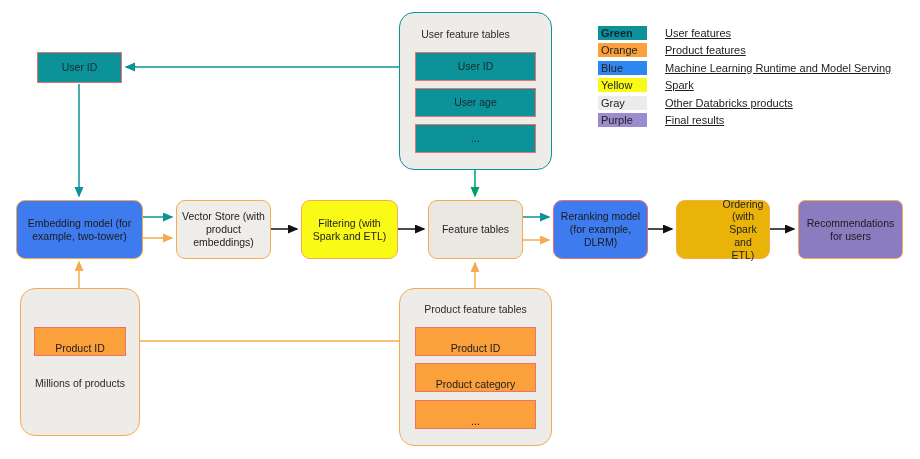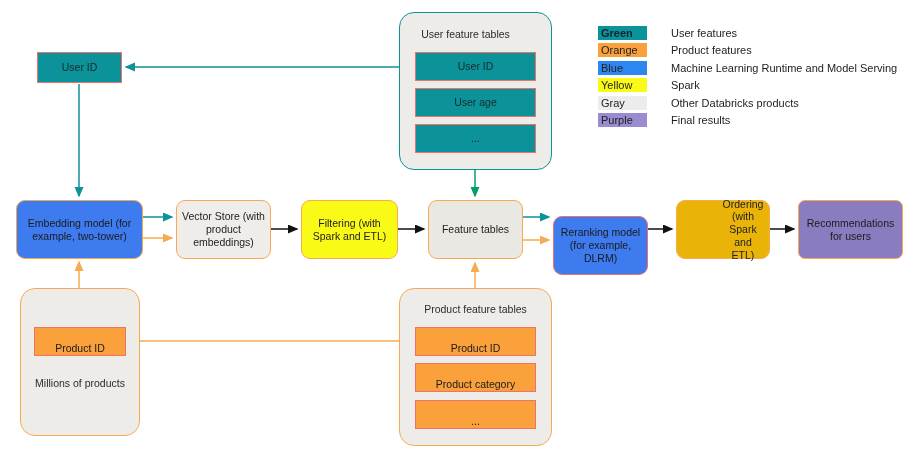--- a/index.html
+++ b/index.html
@@ -54,21 +54,21 @@
     font-size:10.5px;color:#2b2b2b;z-index:2;
   }
 
   
   #legend{position:absolute;left:598px;top:24px;z-index:5;}
   .leg-row{display:flex;align-items:center;height:17.5px;}
   .leg-key{
     font-size:11px;padding:1px 3px;box-sizing:border-box;
     width:49px;display:inline-block;
   }
-  .leg-desc{font-size:11px;margin-left:24px;white-space:nowrap;color:#1d1d1d;}
+  .leg-desc{font-size:11px;margin-left:18px;white-space:nowrap;color:#1d1d1d;text-decoration:underline;}
   .k-green{background:#0C9299;color:#123;font-weight:bold;}
   .k-orange{background:#FAA13C;color:#222;}
   .k-blue{background:#2E86F0;color:#222;}
   .k-yellow{background:#FAFA17;color:#222;}
   .k-gray{background:#ECECEC;color:#222;}
   .k-purple{background:#9B8BCF;color:#222;}
 </style>
 </head>
 <body>
 
@@ -168,21 +168,21 @@
   </div>
   <div class="node pipe n-embed" style="left:16px;top:200px;width:127px;height:59px;">
     <span>Embedding model (for example, two-tower)</span>
   </div>
   <div class="node pipe n-filter" style="left:301px;top:200px;width:97px;height:59px;">
     <span>Filtering (with Spark and ETL)</span>
   </div>
   <div class="node pipe n-feat" style="left:428px;top:200px;width:95px;height:59px;">
     <span>Feature tables</span>
   </div>
-  <div class="node pipe n-rerank" style="left:553px;top:200px;width:95px;height:59px;margin-top:16px;">
+  <div class="node pipe n-rerank" style="left:553px;top:200px;width:95px;height:59px;">
     <span>Reranking model (for example, DLRM)</span>
   </div>
   <div class="node pipe n-order" style="left:676px;top:200px;width:94px;height:59px;">
     <span>Ordering (with Spark and ETL)</span>
   </div>
   <div class="node pipe n-rec" style="left:798px;top:200px;width:105px;height:59px;border-radius:7px;">
     <span>Recommendations for users</span>
   </div>
 
   <div id="legend">

